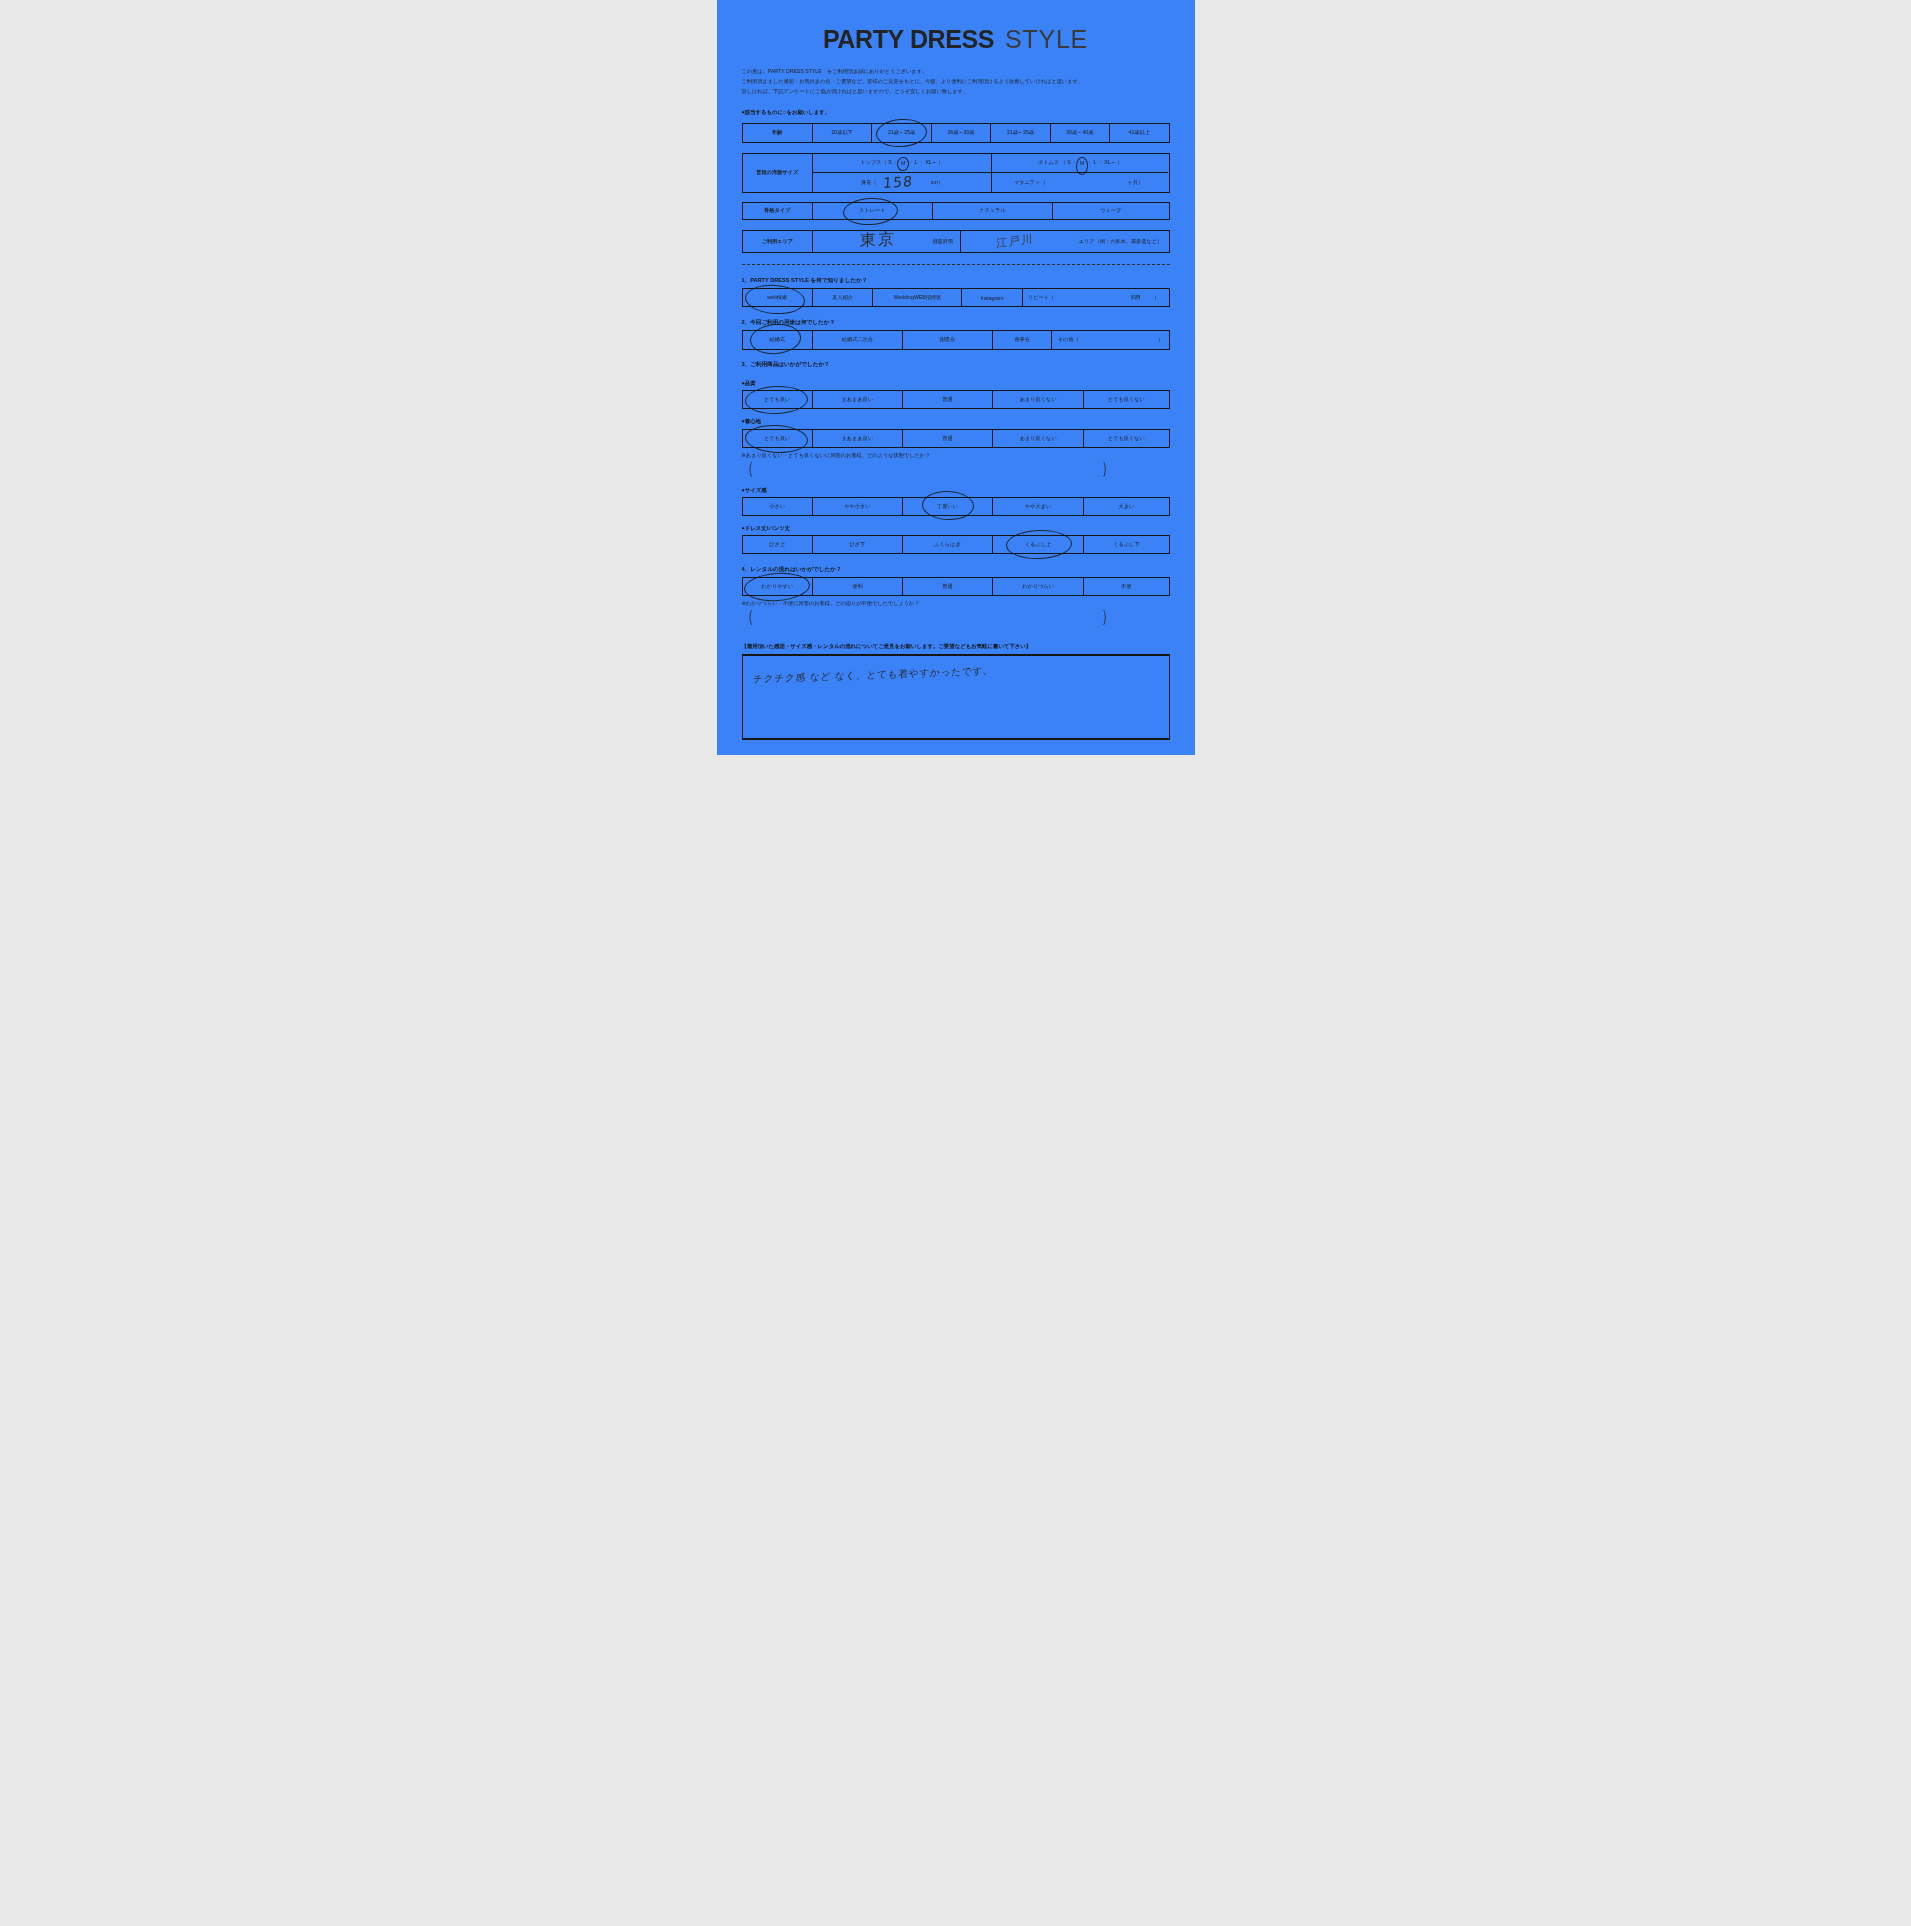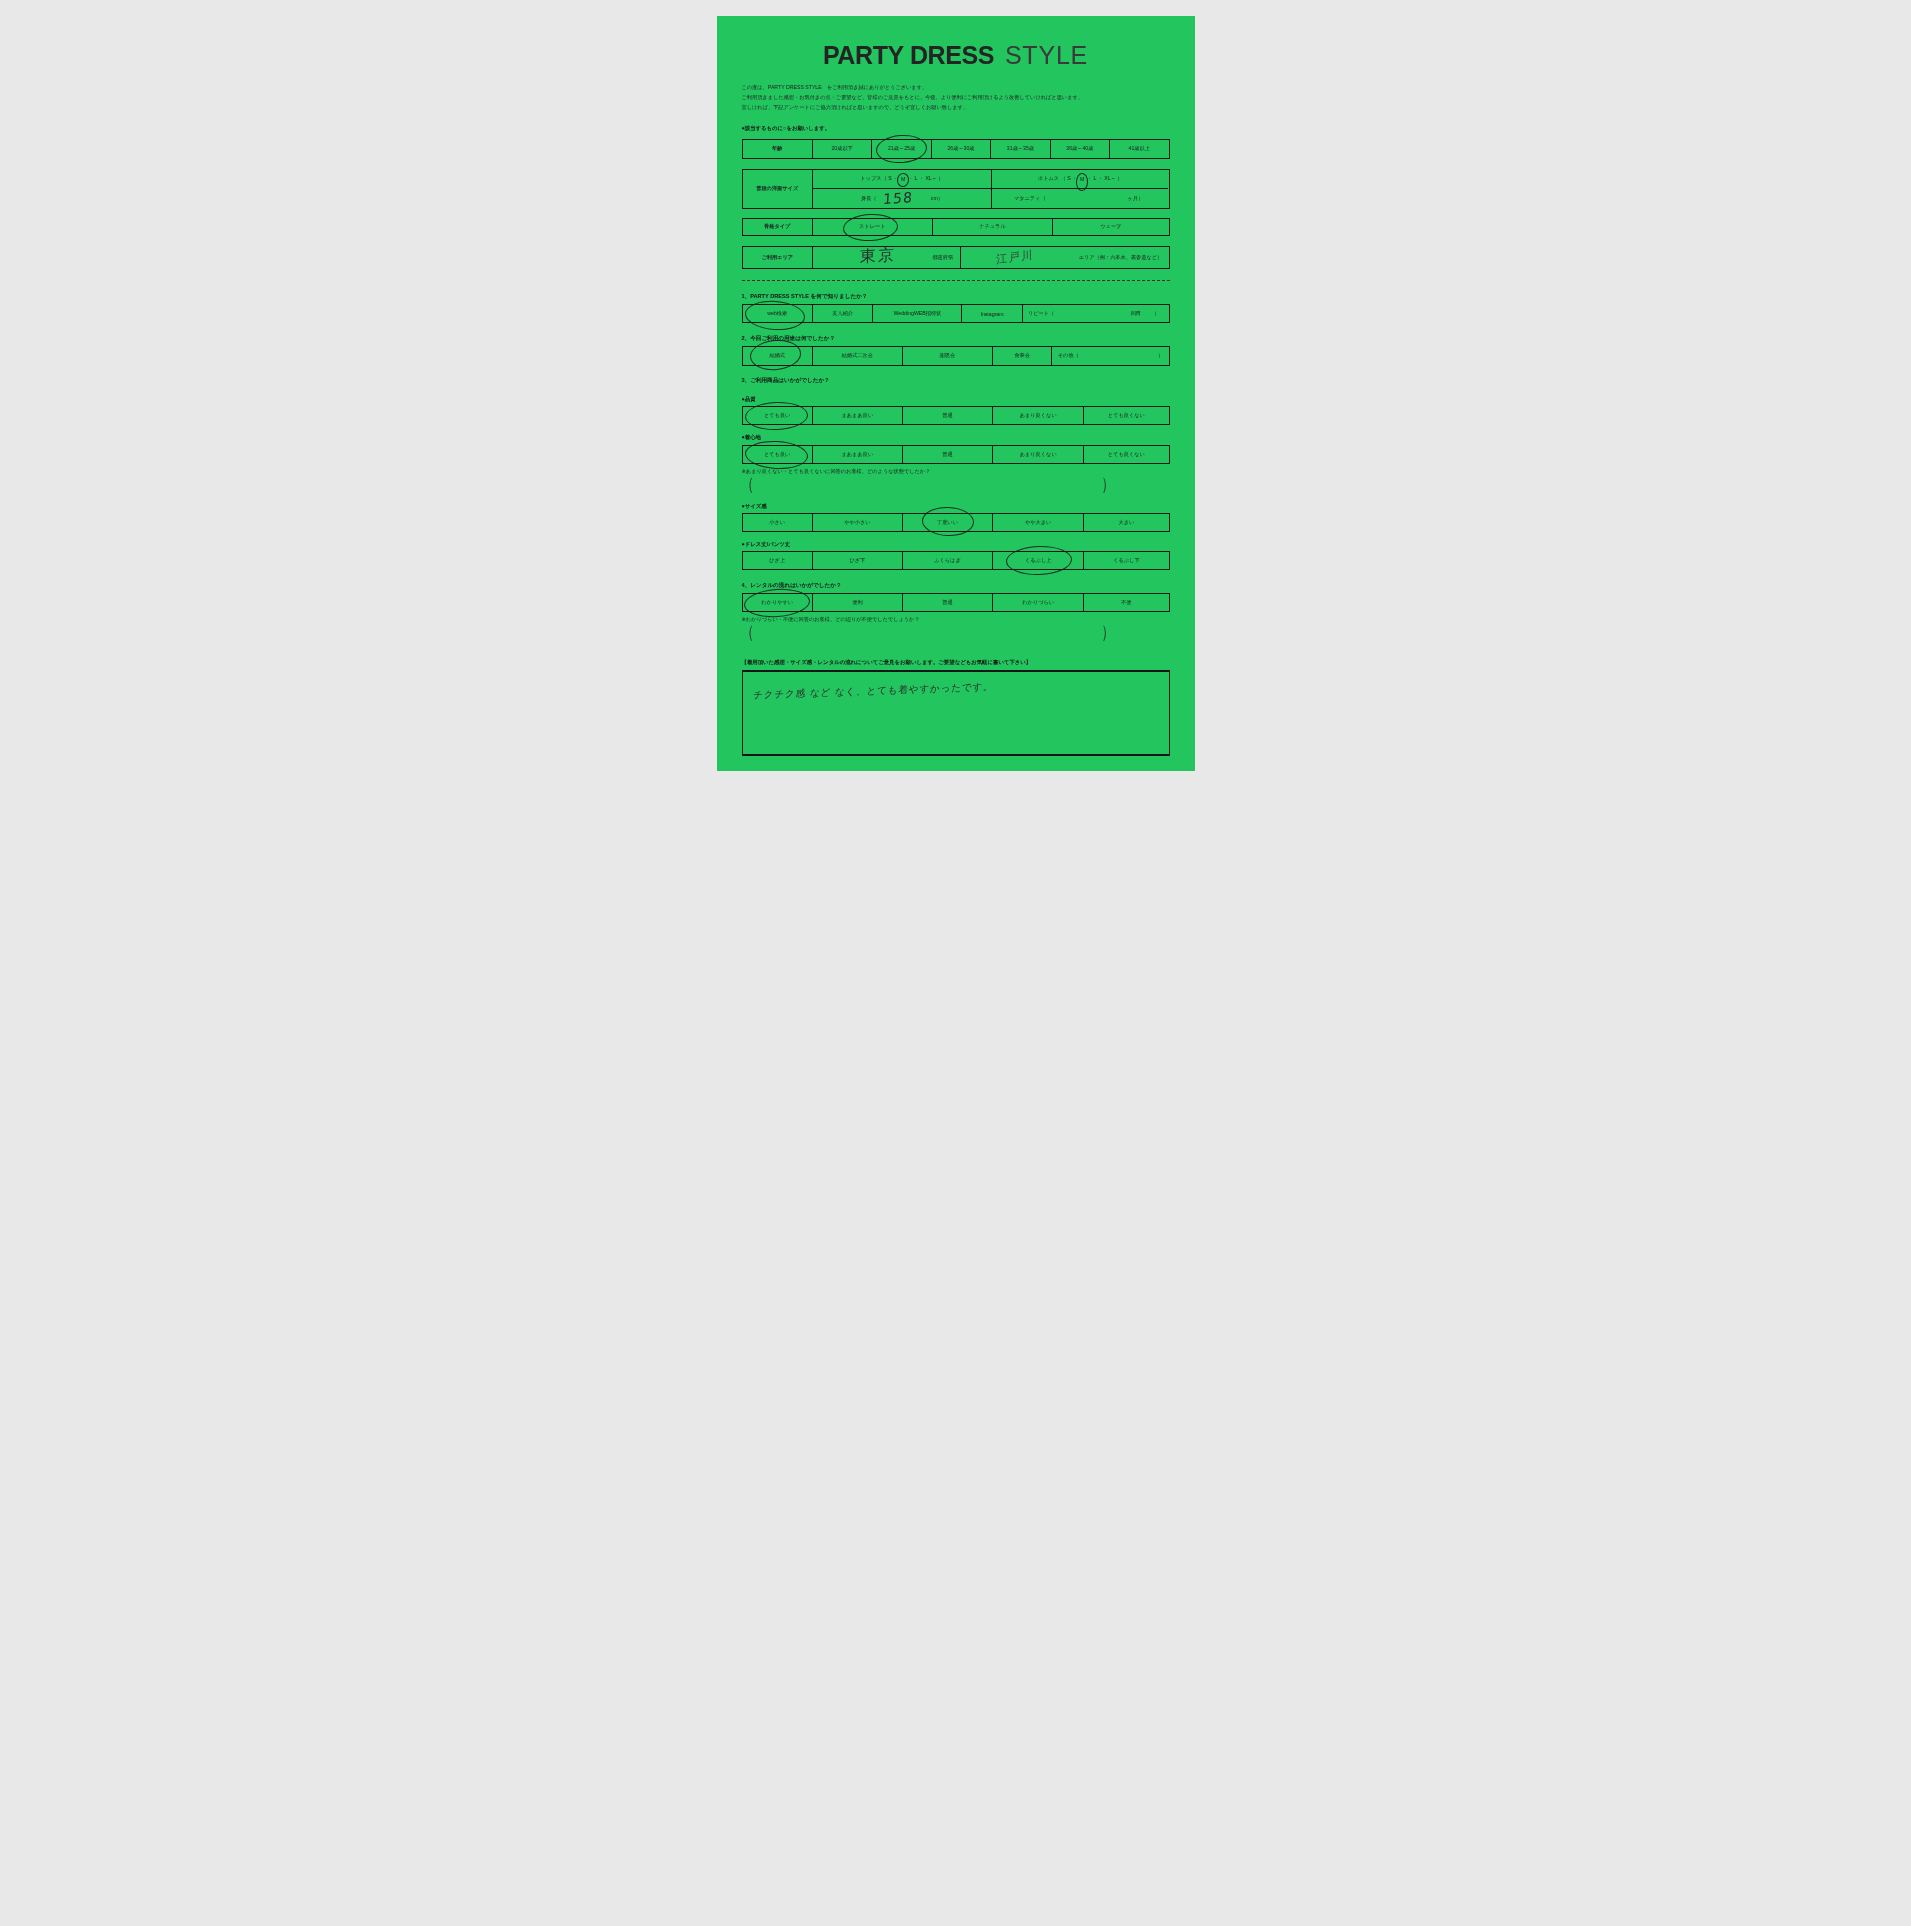--- a/index.html
+++ b/index.html
@@ -1,22 +1,22 @@
 <!DOCTYPE html>
 <html lang="ja" style="font-size:6.2px"><head>
 <meta charset="utf-8">
 <style>
   * { margin:0; padding:0; box-sizing:border-box; }
   html,body { background:#e8e8e8; }
   body { font-family:"Liberation Sans","DejaVu Sans",sans-serif; color:#1c1c1c; }
   .page {
     position:relative;
     width:478px; min-height:676px;
-    margin:16px auto;
-    background:#22c55e;
+    margin:0 auto;
+    background:#3b82f6;
     padding:22.3px 25px 15.4px 25px;
     overflow:hidden;
   }
 
   
   h1.title { text-align:center; font-size:25px; letter-spacing:0px; margin-top:3.1px; white-space:nowrap; }
   h1.title .t-bold  { font-weight:700; color:#242424; letter-spacing:-0.4px; }
   h1.title .t-light { font-weight:400; color:#3a3a3a; letter-spacing:0.8px; margin-left:3.9px;
                       font-stretch:condensed; }
 

